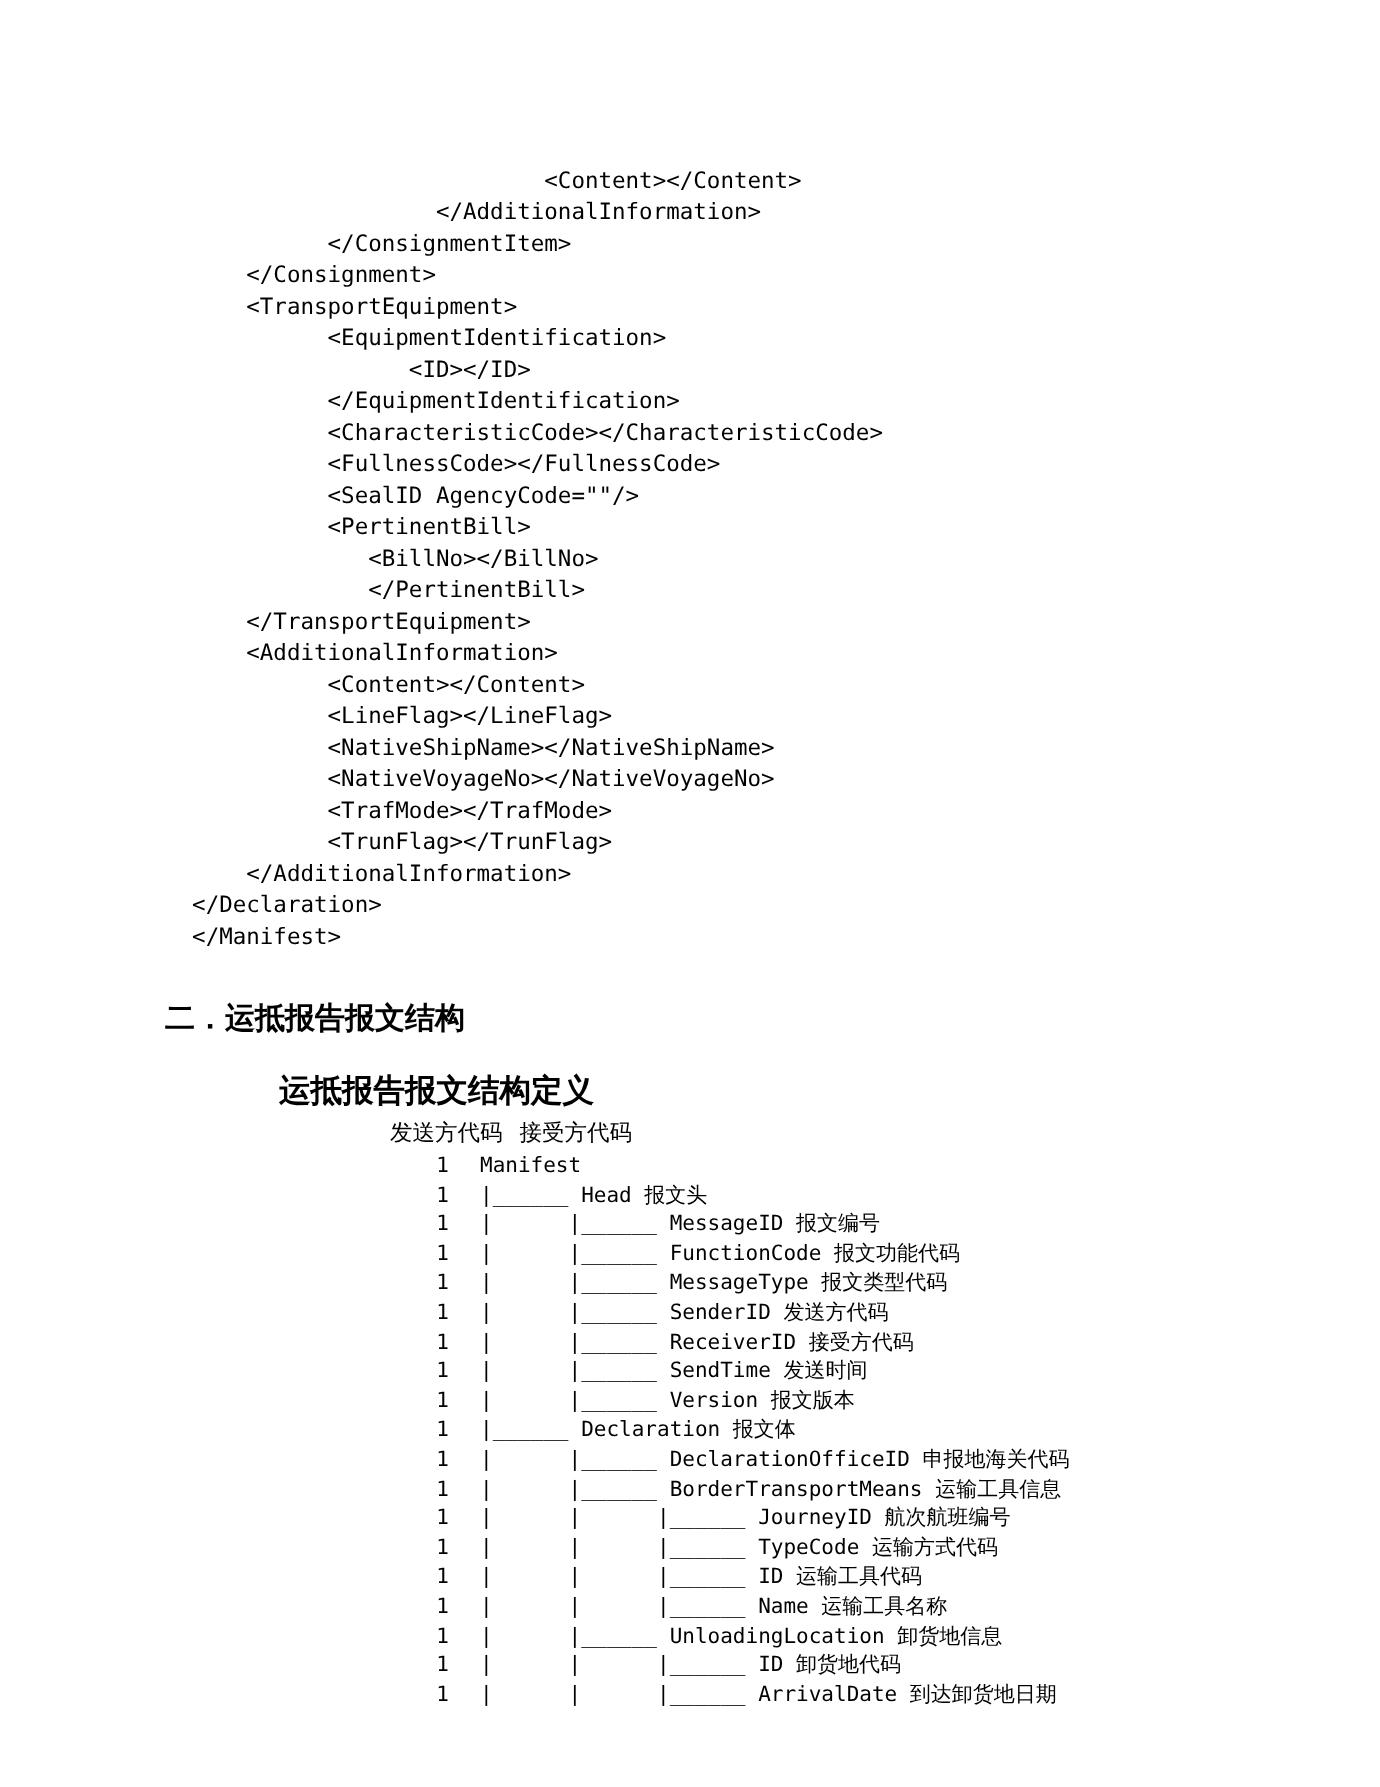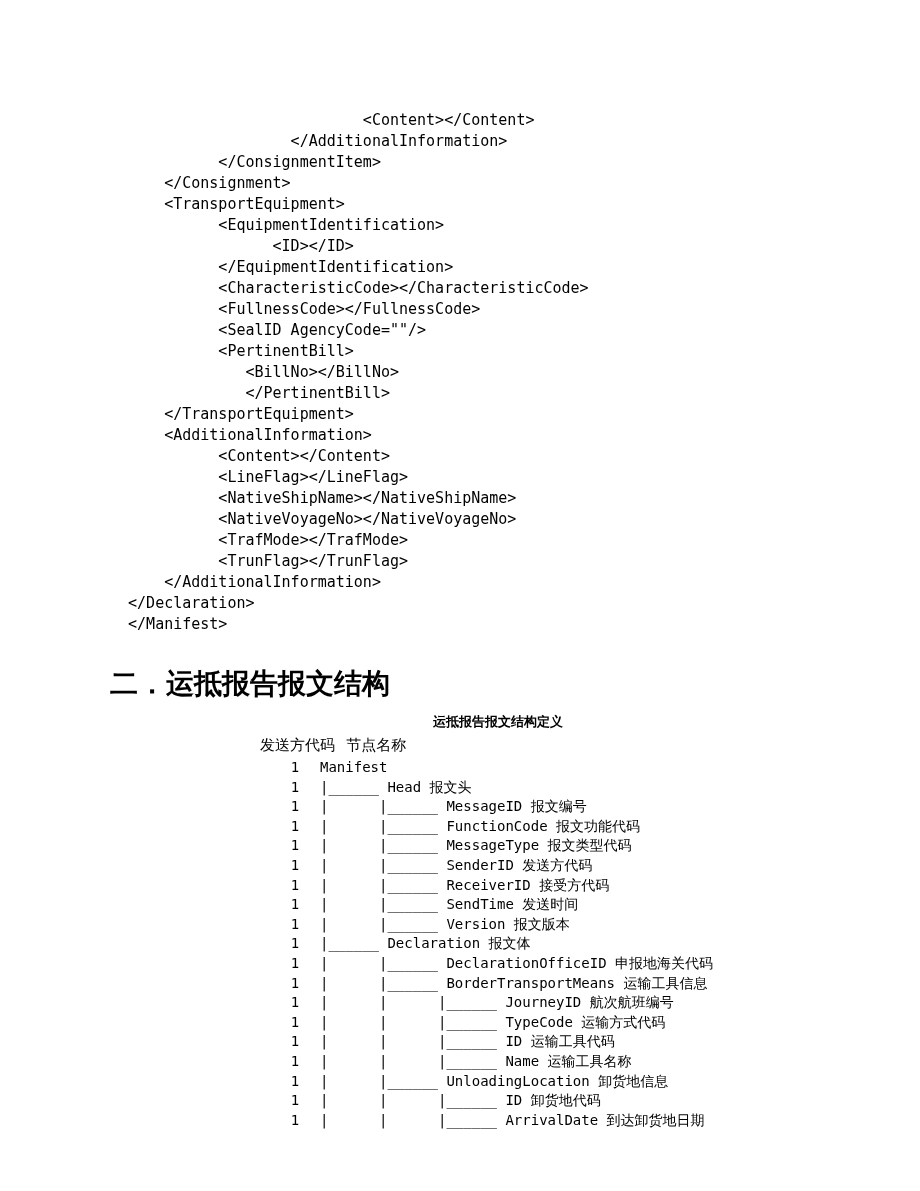--- a/index.html
+++ b/index.html
@@ -13,31 +13,30 @@
     }
     .xml-block {
       font-family: "SimSun", "宋体", monospace;
       font-size: 15px;
       line-height: 1.4;
       white-space: pre;
       margin-bottom: 30px;
     }
     .section-title {
       font-family: "SimHei", "黑体", sans-serif;
-      font-size: 28px;
+      font-size: 20px;
       font-weight: bold;
-      margin-bottom: 10px;
+      margin-bottom: 21px;
     }
     .sub-title {
       font-family: "SimHei", "黑体", sans-serif;
-      font-size: 13px;
+      font-size: 21px;
       font-weight: bold;
       margin-left: 76px;
       margin-bottom: 5px;
-      text-align: center;
     }
     .tree-header {
       font-family: "SimSun", "宋体", serif;
       font-size: 15px;
       margin-left: 150px;
       margin-bottom: 3px;
     }
     .tree-block {
       font-family: "SimSun", "宋体", monospace;
       font-size: 14px;
@@ -73,16 +72,16 @@
             &lt;NativeVoyageNo&gt;&lt;/NativeVoyageNo&gt;
             &lt;TrafMode&gt;&lt;/TrafMode&gt;
             &lt;TrunFlag&gt;&lt;/TrunFlag&gt;
       &lt;/AdditionalInformation&gt;
   &lt;/Declaration&gt;
   &lt;/Manifest&gt;</div>
 
 <div class="section-title">二．运抵报告报文结构</div>
 <div class="sub-title">运抵报告报文结构定义</div>
 <div class="tree-header">
-  <span>发送方代码</span>&nbsp;&nbsp;&nbsp;<span>节点名称</span>
+  <span>发送方代码</span>&nbsp;&nbsp;&nbsp;<span>接受方代码</span>
 </div>
 
 <div class="tree-block" id="tree-rows"><div class="tree-row"><span class="count-col">1</span><span>Manifest</span></div><div class="tree-row"><span class="count-col">1</span><span>|______ Head 报文头</span></div><div class="tree-row"><span class="count-col">1</span><span>|      |______ MessageID 报文编号</span></div><div class="tree-row"><span class="count-col">1</span><span>|      |______ FunctionCode 报文功能代码</span></div><div class="tree-row"><span class="count-col">1</span><span>|      |______ MessageType 报文类型代码</span></div><div class="tree-row"><span class="count-col">1</span><span>|      |______ SenderID 发送方代码</span></div><div class="tree-row"><span class="count-col">1</span><span>|      |______ ReceiverID 接受方代码</span></div><div class="tree-row"><span class="count-col">1</span><span>|      |______ SendTime 发送时间</span></div><div class="tree-row"><span class="count-col">1</span><span>|      |______ Version 报文版本</span></div><div class="tree-row"><span class="count-col">1</span><span>|______ Declaration 报文体</span></div><div class="tree-row"><span class="count-col">1</span><span>|      |______ DeclarationOfficeID 申报地海关代码</span></div><div class="tree-row"><span class="count-col">1</span><span>|      |______ BorderTransportMeans 运输工具信息</span></div><div class="tree-row"><span class="count-col">1</span><span>|      |      |______ JourneyID 航次航班编号</span></div><div class="tree-row"><span class="count-col">1</span><span>|      |      |______ TypeCode 运输方式代码</span></div><div class="tree-row"><span class="count-col">1</span><span>|      |      |______ ID 运输工具代码</span></div><div class="tree-row"><span class="count-col">1</span><span>|      |      |______ Name 运输工具名称</span></div><div class="tree-row"><span class="count-col">1</span><span>|      |______ UnloadingLocation 卸货地信息</span></div><div class="tree-row"><span class="count-col">1</span><span>|      |      |______ ID 卸货地代码</span></div><div class="tree-row"><span class="count-col">1</span><span>|      |      |______ ArrivalDate 到达卸货地日期</span></div></div>
 
 </body></html>

